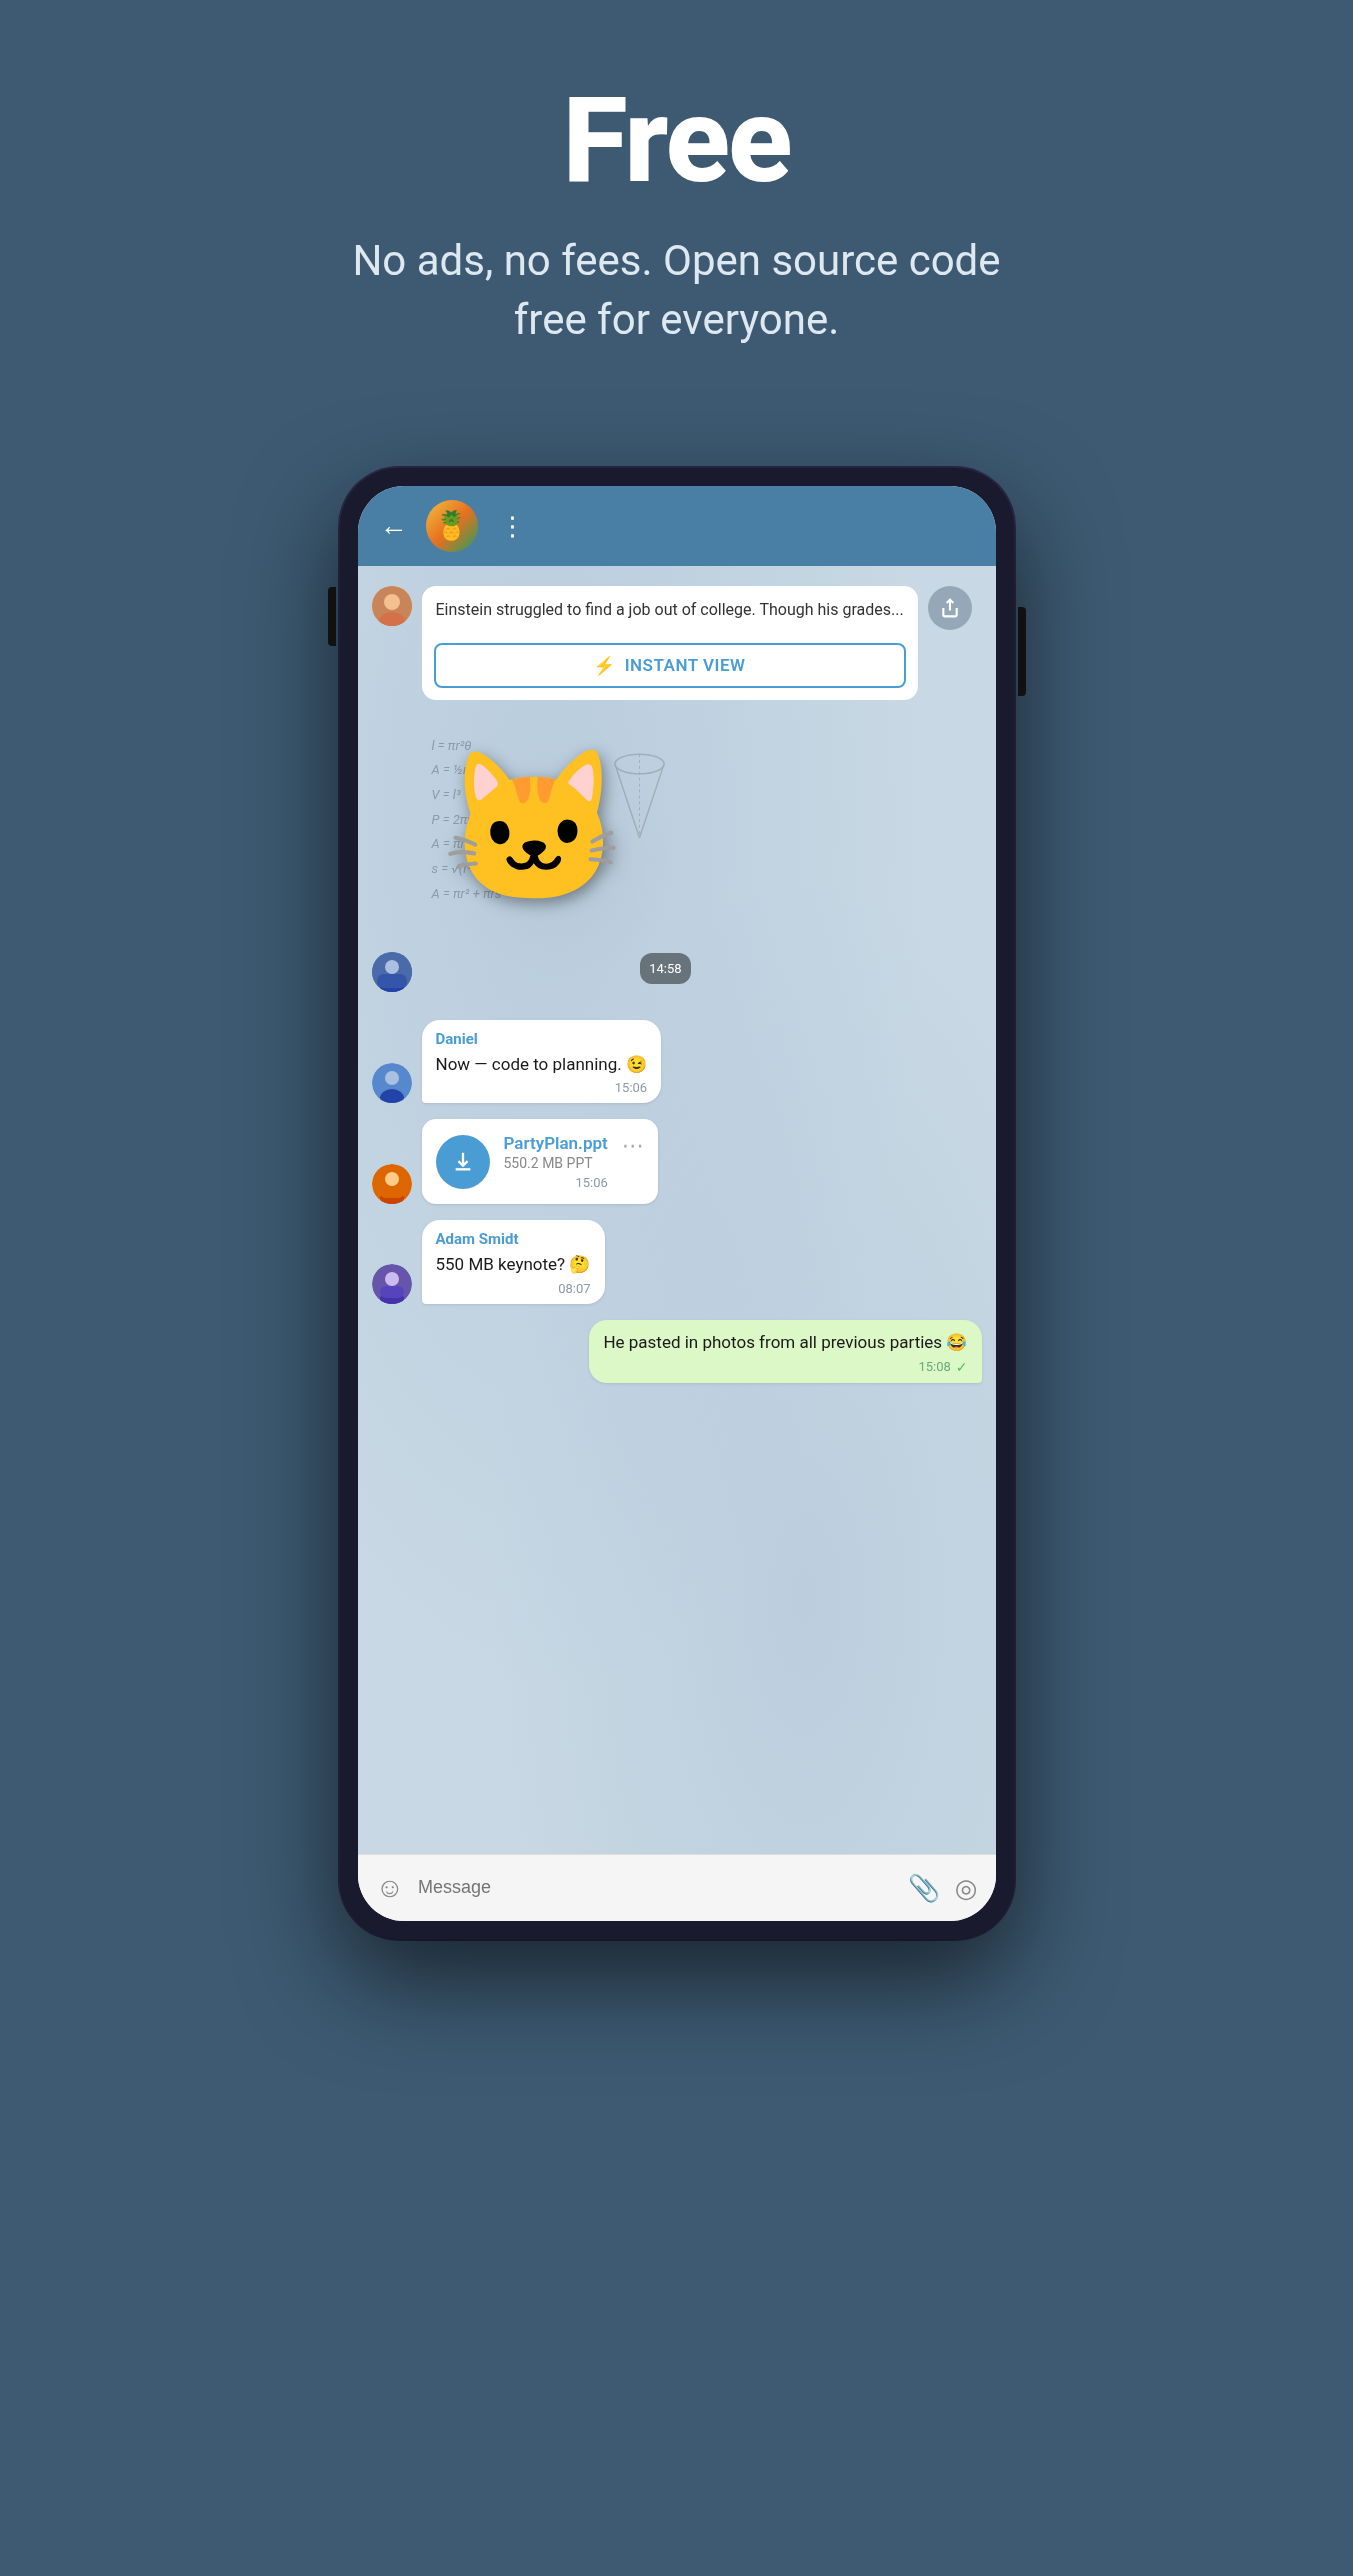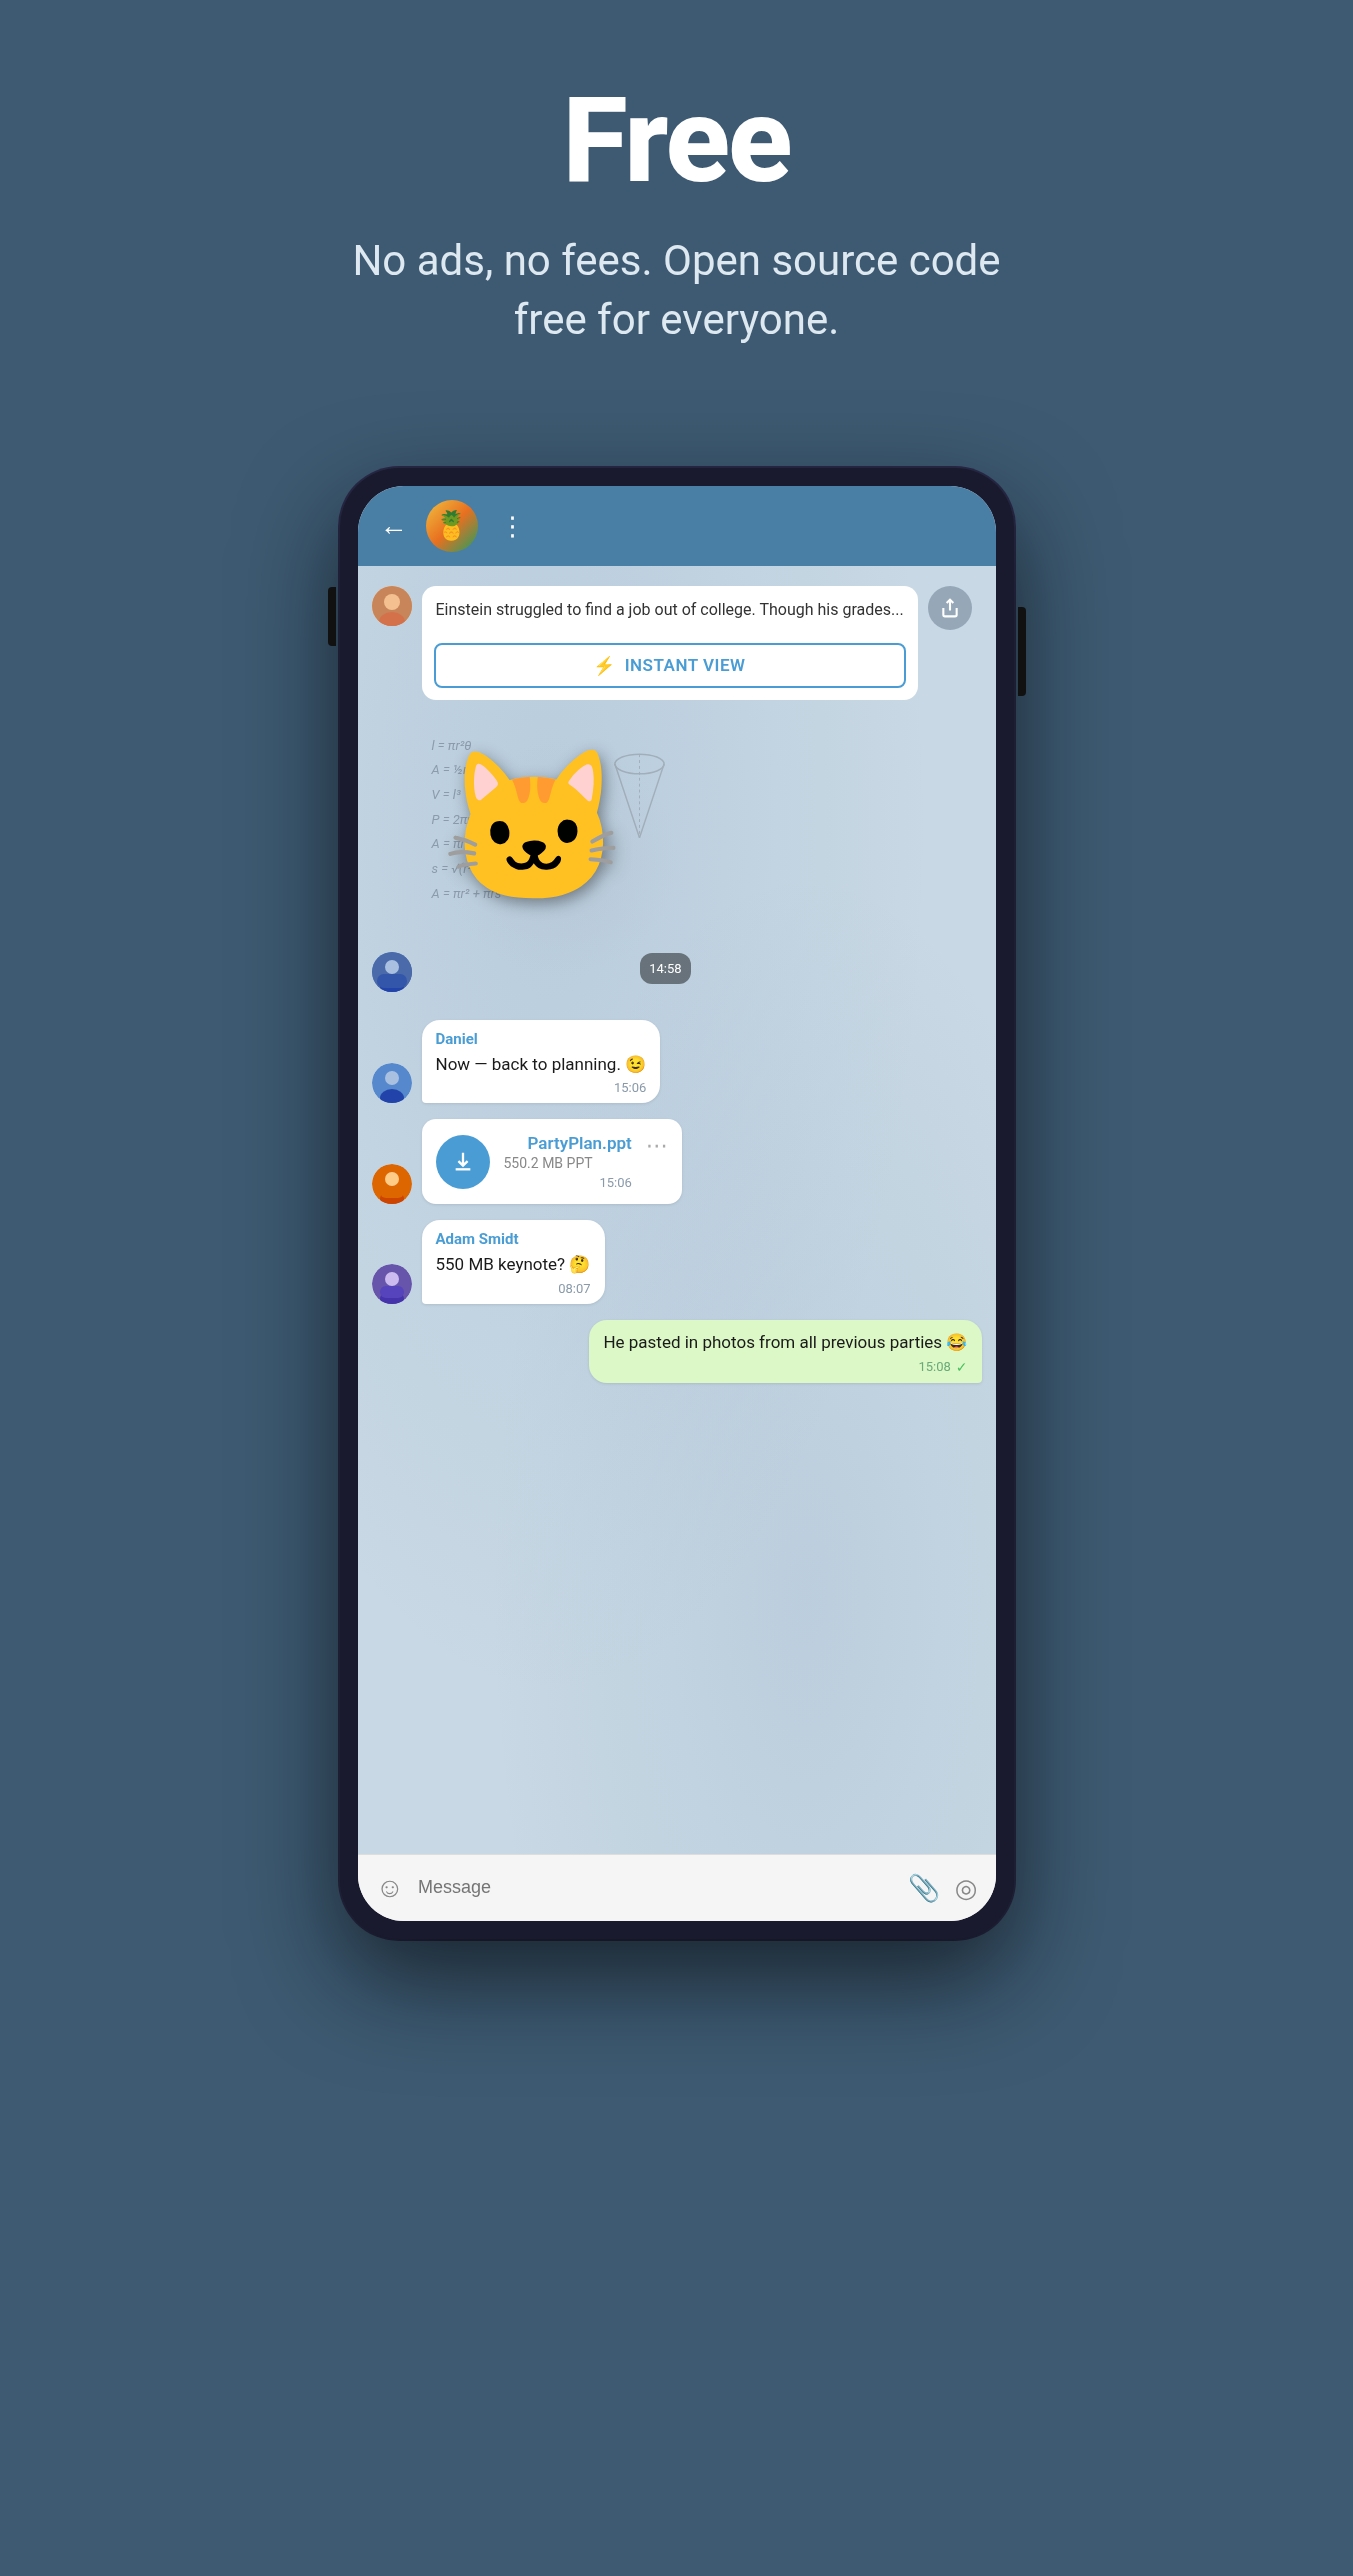--- a/index.html
+++ b/index.html
@@ -308,21 +308,20 @@
     }
 
     .file-info {
       flex: 1;
     }
 
     .file-name {
       color: #4a9dd4;
       font-size: 17px;
       font-weight: 600;
-      margin-left: 24px;
     }
 
     .file-size {
       color: #888;
       font-size: 14px;
       margin-top: 2px;
     }
 
     .file-more {
       color: #aaa;
@@ -495,21 +494,21 @@
           <div class="avatar-small" style="background: transparent;">
             <svg width="40" height="40" viewBox="0 0 40 40">
               <circle cx="20" cy="20" r="20" fill="#5588cc"></circle>
               <circle cx="20" cy="15" r="7" fill="#aac0e0"></circle>
               <ellipse cx="20" cy="35" rx="12" ry="9" fill="#2244aa"></ellipse>
             </svg>
           </div>
           <div class="daniel-bubble">
             <div class="sender-name">Daniel</div>
             <div class="message-text">
-              <span>Now — back to planning. 😉</span>
+              <span>Now — code to planning. 😉</span>
             </div>
             <div class="message-meta">
               <span class="message-time">15:06</span>
             </div>
           </div>
         </div>
 
         <div class="message-row mt8">
           <div class="avatar-small">
             <svg width="40" height="40" viewBox="0 0 40 40">

